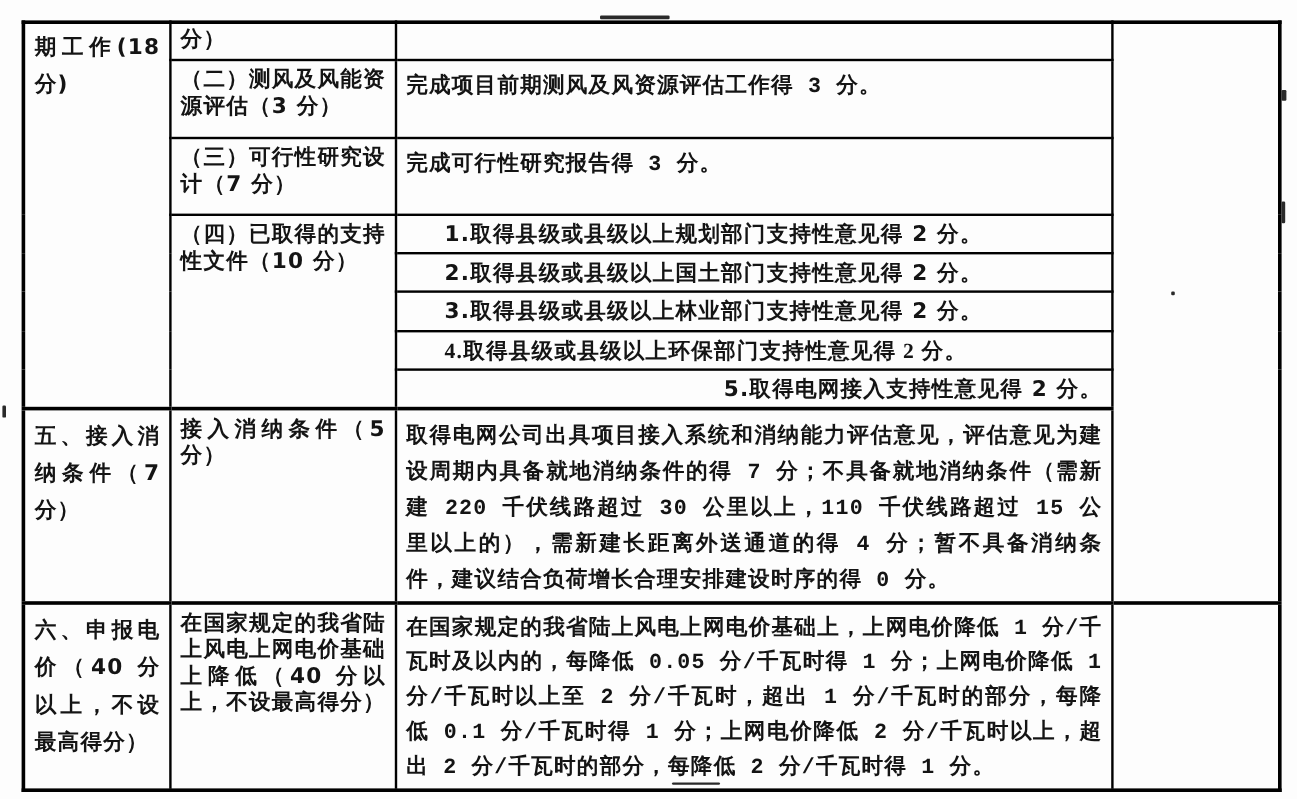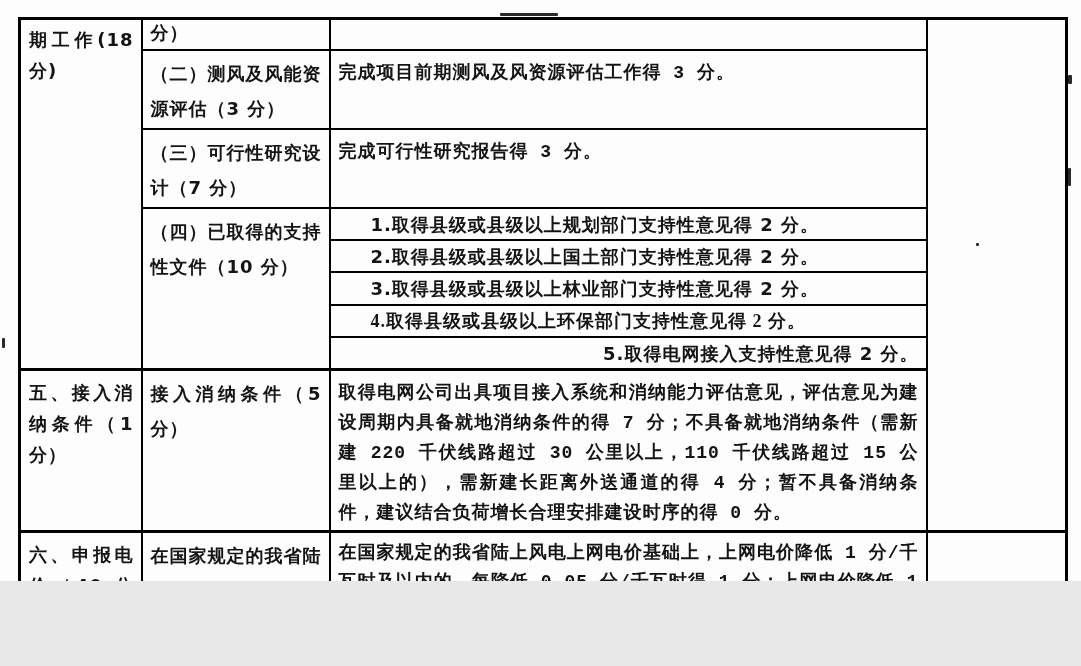--- a/index.html
+++ b/index.html
@@ -1,18 +1,18 @@
 <!DOCTYPE html>
 <html><head>
 <meta charset="utf-8">
 <style>
   html, body { margin: 0; padding: 0; background: #e8e8e8; }
   .page {
     position: relative;
-    width: 1081px; height: 581px;
+    width: 1081px; height: 666px;
     background: #fdfdfd;
     font-family: "DejaVu Sans", sans-serif;
     color: #141414;
     overflow: hidden;
   }
   table.score-table {
     position: absolute;
     left: 18px; top: 17px;
     width: 1047px;
     border-collapse: collapse;
@@ -27,21 +27,21 @@
     border: 2px solid #000;
     vertical-align: top;
     font-weight: bold;
     font-size: 18px;
     letter-spacing: 1px;
     padding: 3px 7px 2px 8px;
     overflow: hidden;
   }
   tr.thick-top td { border-top: 3px solid #000; }
   .cat-cell   { line-height: 31px; text-align: justify; padding-top: 6px; }
-  .crit-cell  { line-height: 35px; text-align: justify; padding-top: 5px; }
+  .crit-cell  { line-height: 22px; text-align: justify; padding-top: 5px; }
   .para-cell  { line-height: 30px; text-align: justify; padding-top: 7px; font-family: Liberation Mono, monospace; }
   .line-cell  { line-height: 25px; white-space: nowrap; padding-left: 40px; }
   .cont-cell  { line-height: 24px; padding-top: 1px; }
   
   .artifact { position: absolute; background: #2a2a2a; border-radius: 1px; }
 </style>
 </head>
 <body>
 
 <div class="page">
@@ -83,21 +83,21 @@
       <td class="line-cell">3.取得县级或县级以上林业部门支持性意见得 2 分。</td>
     </tr>
     <tr style="height:31px;font-family:Liberation Serif, serif;">
       <td class="line-cell">4.取得县级或县级以上环保部门支持性意见得 2 分。</td>
     </tr>
     <tr style="height:27px;text-align:right;">
       <td class="line-cell">5.取得电网接入支持性意见得 2 分。</td>
     </tr>
 
     <tr class="thick-top" style="height:154px;">
-      <td class="cat-cell">五、接入消纳条件（1 分）</td>
+      <td class="cat-cell">五、接入消纳条件（7 分）</td>
       <td class="crit-cell">接入消纳条件（5 分）</td>
       <td class="para-cell" style="line-height:30px;">取得电网公司出具项目接入系统和消纳能力评估意见，评估意见为建设周期内具备就地消纳条件的得 7 分；不具备就地消纳条件（需新建 220 千伏线路超过 30 公里以上，110 千伏线路超过 15 公里以上的），需新建长距离外送通道的得 4 分；暂不具备消纳条件，建议结合负荷增长合理安排建设时序的得 0 分。</td>
     </tr>
 
     <tr class="thick-top" style="height:152px;">
       <td class="cat-cell">六、申报电价（40 分以上，不设最高得分）</td>
       <td class="crit-cell">在国家规定的我省陆上风电上网电价基础上降低（40 分以上，不设最高得分）</td>
       <td class="para-cell" style="line-height:29px; padding-top:6px;">在国家规定的我省陆上风电上网电价基础上，上网电价降低 1 分/千瓦时及以内的，每降低 0.05 分/千瓦时得 1 分；上网电价降低 1 分/千瓦时以上至 2 分/千瓦时，超出 1 分/千瓦时的部分，每降低 0.1 分/千瓦时得 1 分；上网电价降低 2 分/千瓦时以上，超出 2 分/千瓦时的部分，每降低 2 分/千瓦时得 1 分。</td>
       <td></td>
     </tr>

